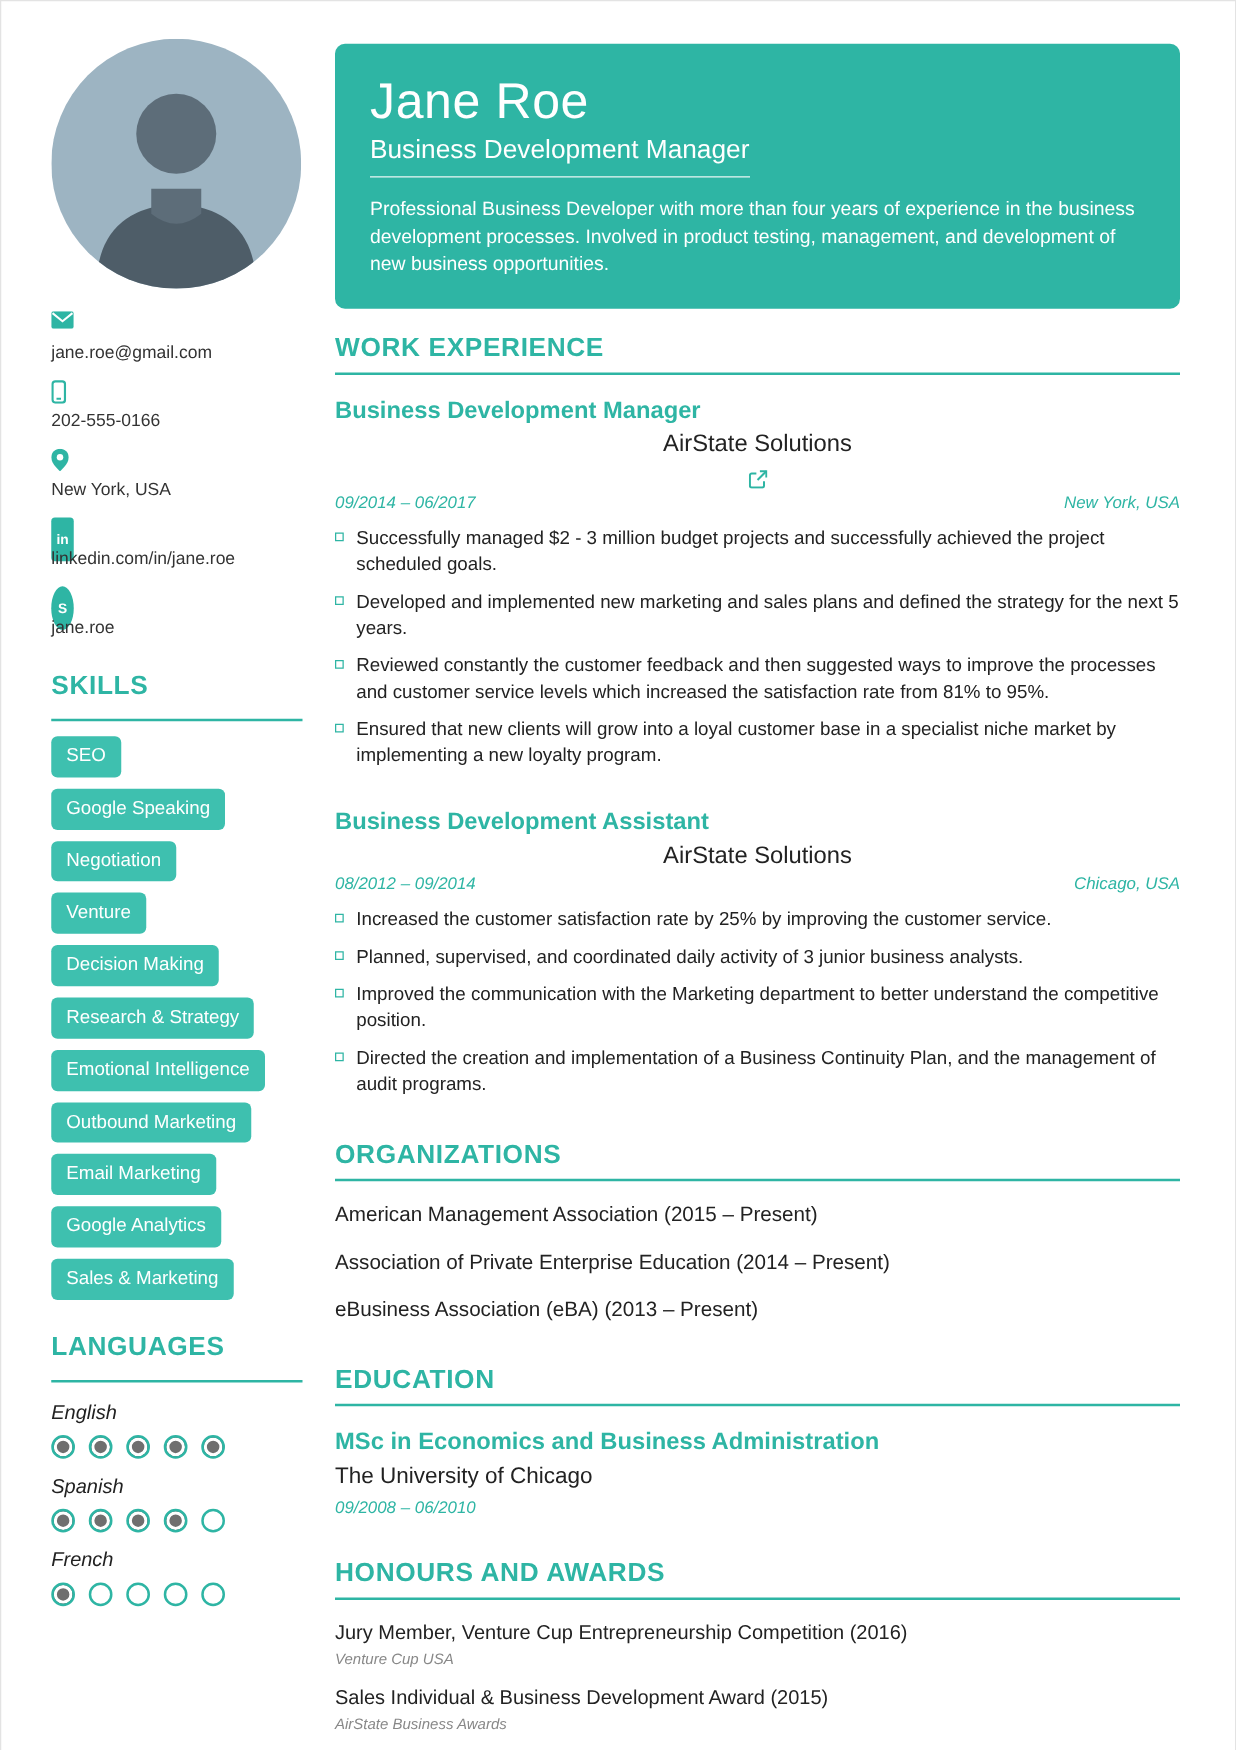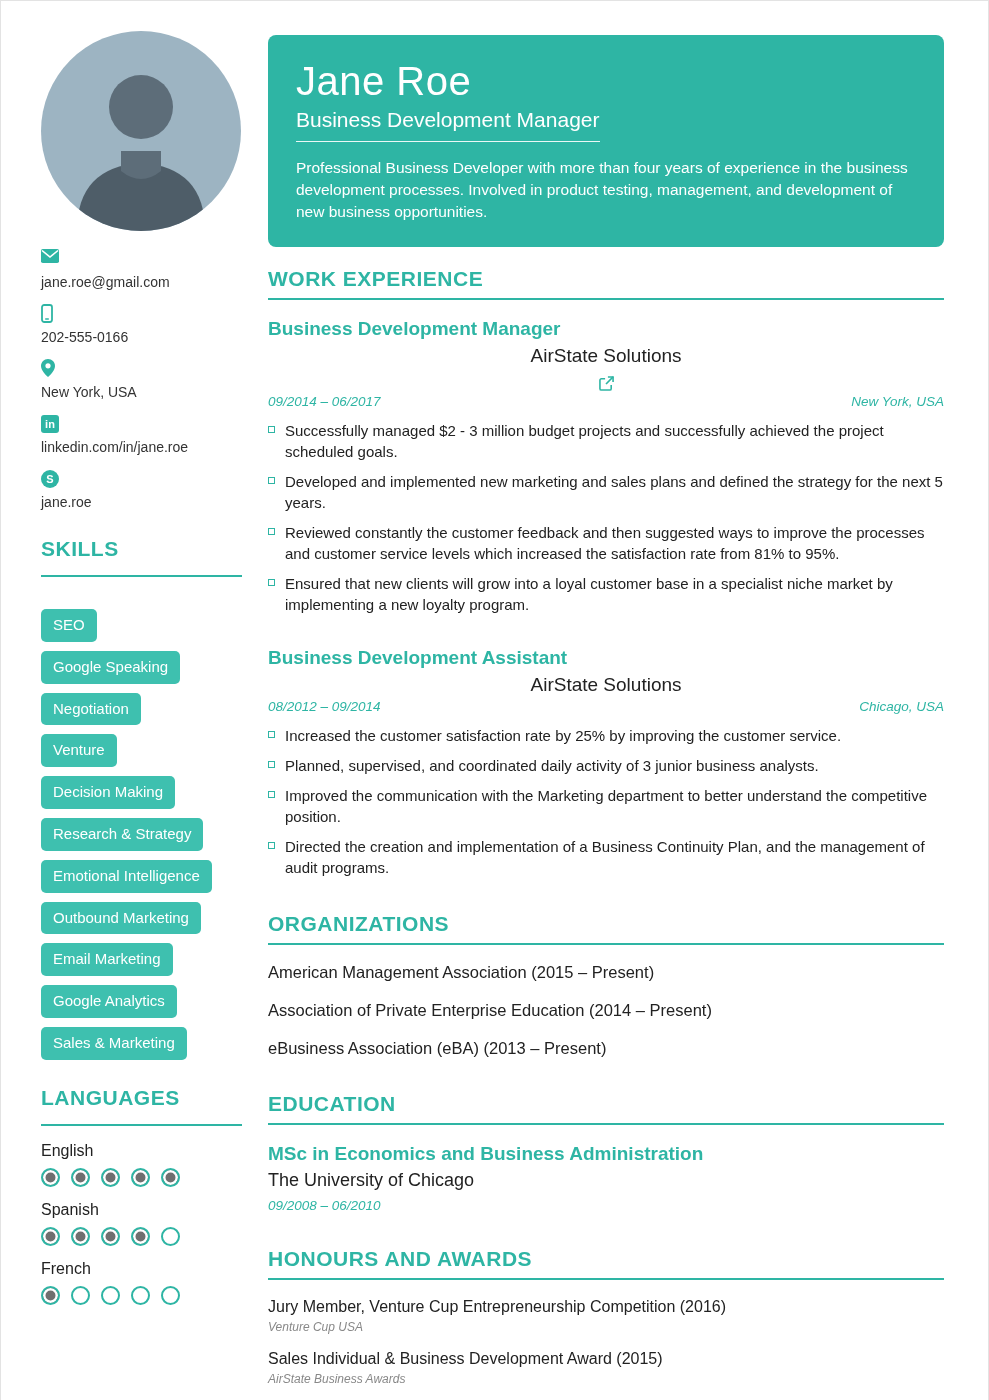--- a/index.html
+++ b/index.html
@@ -12,31 +12,31 @@
   body{margin:0;background:#ffffff;font-family:"Liberation Sans",sans-serif;color:var(--text);}
   .page{width:989px;min-height:1400px;margin:0 auto;background:#fff;border:1px solid #e3e3e3;
         padding:30px 44px 40px 40px;display:flex;gap:26px;}
   
   .sidebar{flex:0 0 201px;width:201px;}
   .avatar{width:200px;height:200px;border-radius:50%;overflow:hidden;margin:0 0 18px;}
   .avatar svg{display:block;width:100%;height:100%;}
   .contact-item{margin-bottom:13px;}
   .contact-icon{display:block;height:19px;margin-bottom:5px;}
   .contact-icon svg{display:block;}
-  .badge-icon{display:inline-flex;align-items:center;justify-content:center;width:18px;height:18px;
+  .badge-icon{display:inline-flex;align-items:center;justify-content:center;width:18px;height:35px;
               background:var(--accent);color:#fff;font-size:11px;font-weight:700;border-radius:3px;}
   .badge-icon.round{border-radius:50%;}
   .contact-value{font-size:14px;color:#333;word-break:break-all;}
   .side-heading{color:var(--accent);font-size:21px;font-weight:700;letter-spacing:.5px;
                 margin:26px 0 0;padding-bottom:14px;border-bottom:2px solid var(--accent);}
-  .skills-list{margin-top:32px;}
+  .skills-list{margin-top:12px;}
   .skill-tag{display:block;width:fit-content;max-width:100%;background:var(--tag);color:#fff;
              font-size:15px;line-height:1.32;padding:6px 12px 7px;border-radius:5px;margin-bottom:9px;}
   .languages-list{margin-top:16px;}
-  .language{margin-bottom:14px;}
+  .language{margin-bottom:14px;font-style:italic;}
   .language-name{font-size:16px;margin-bottom:8px;}
   .dots{display:flex;gap:11px;}
   .dot{width:19px;height:19px;border:2px solid var(--accent);border-radius:50%;background:#fff;}
   .dot.filled{background:#6f6f6f;box-shadow:inset 0 0 0 2.5px #fff;}
   
   .main{flex:1;min-width:0;padding-top:4px;}
   .hero{background:var(--accent);border-radius:8px;padding:24px 28px 24px;color:#fff;margin-bottom:20px;}
   .hero-name{margin:0 0 4px;font-size:40px;font-weight:400;letter-spacing:.5px;}
   .hero-title{display:inline-block;font-size:21px;padding-bottom:9px;border-bottom:1px solid rgba(255,255,255,.9);}
   .hero-summary{margin:15px 0 0;font-size:15.5px;line-height:1.42;}

